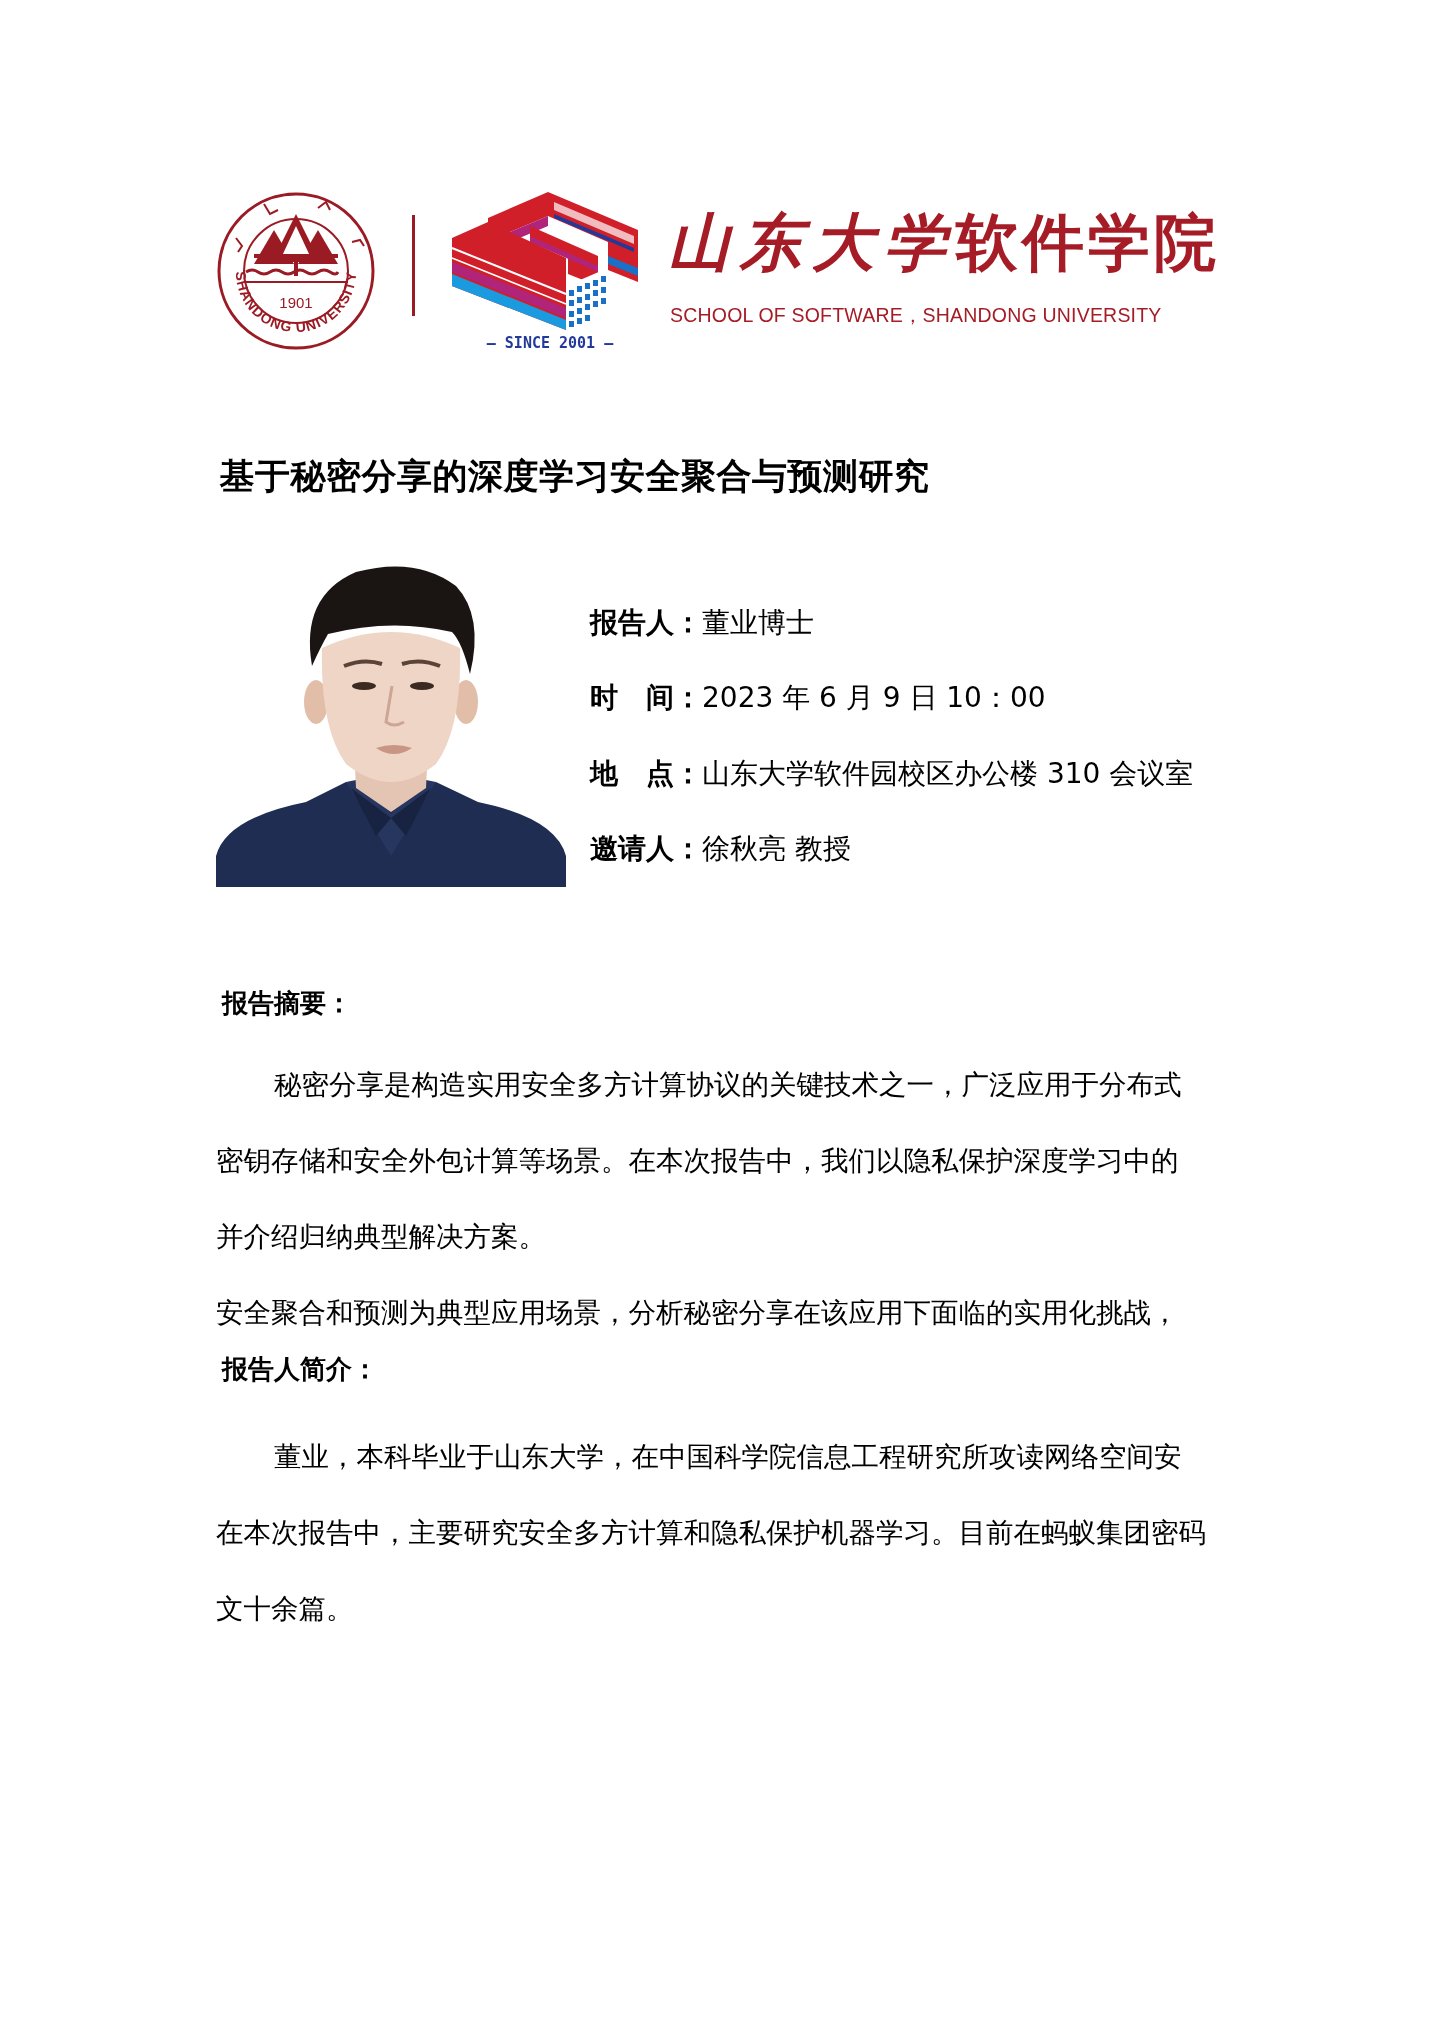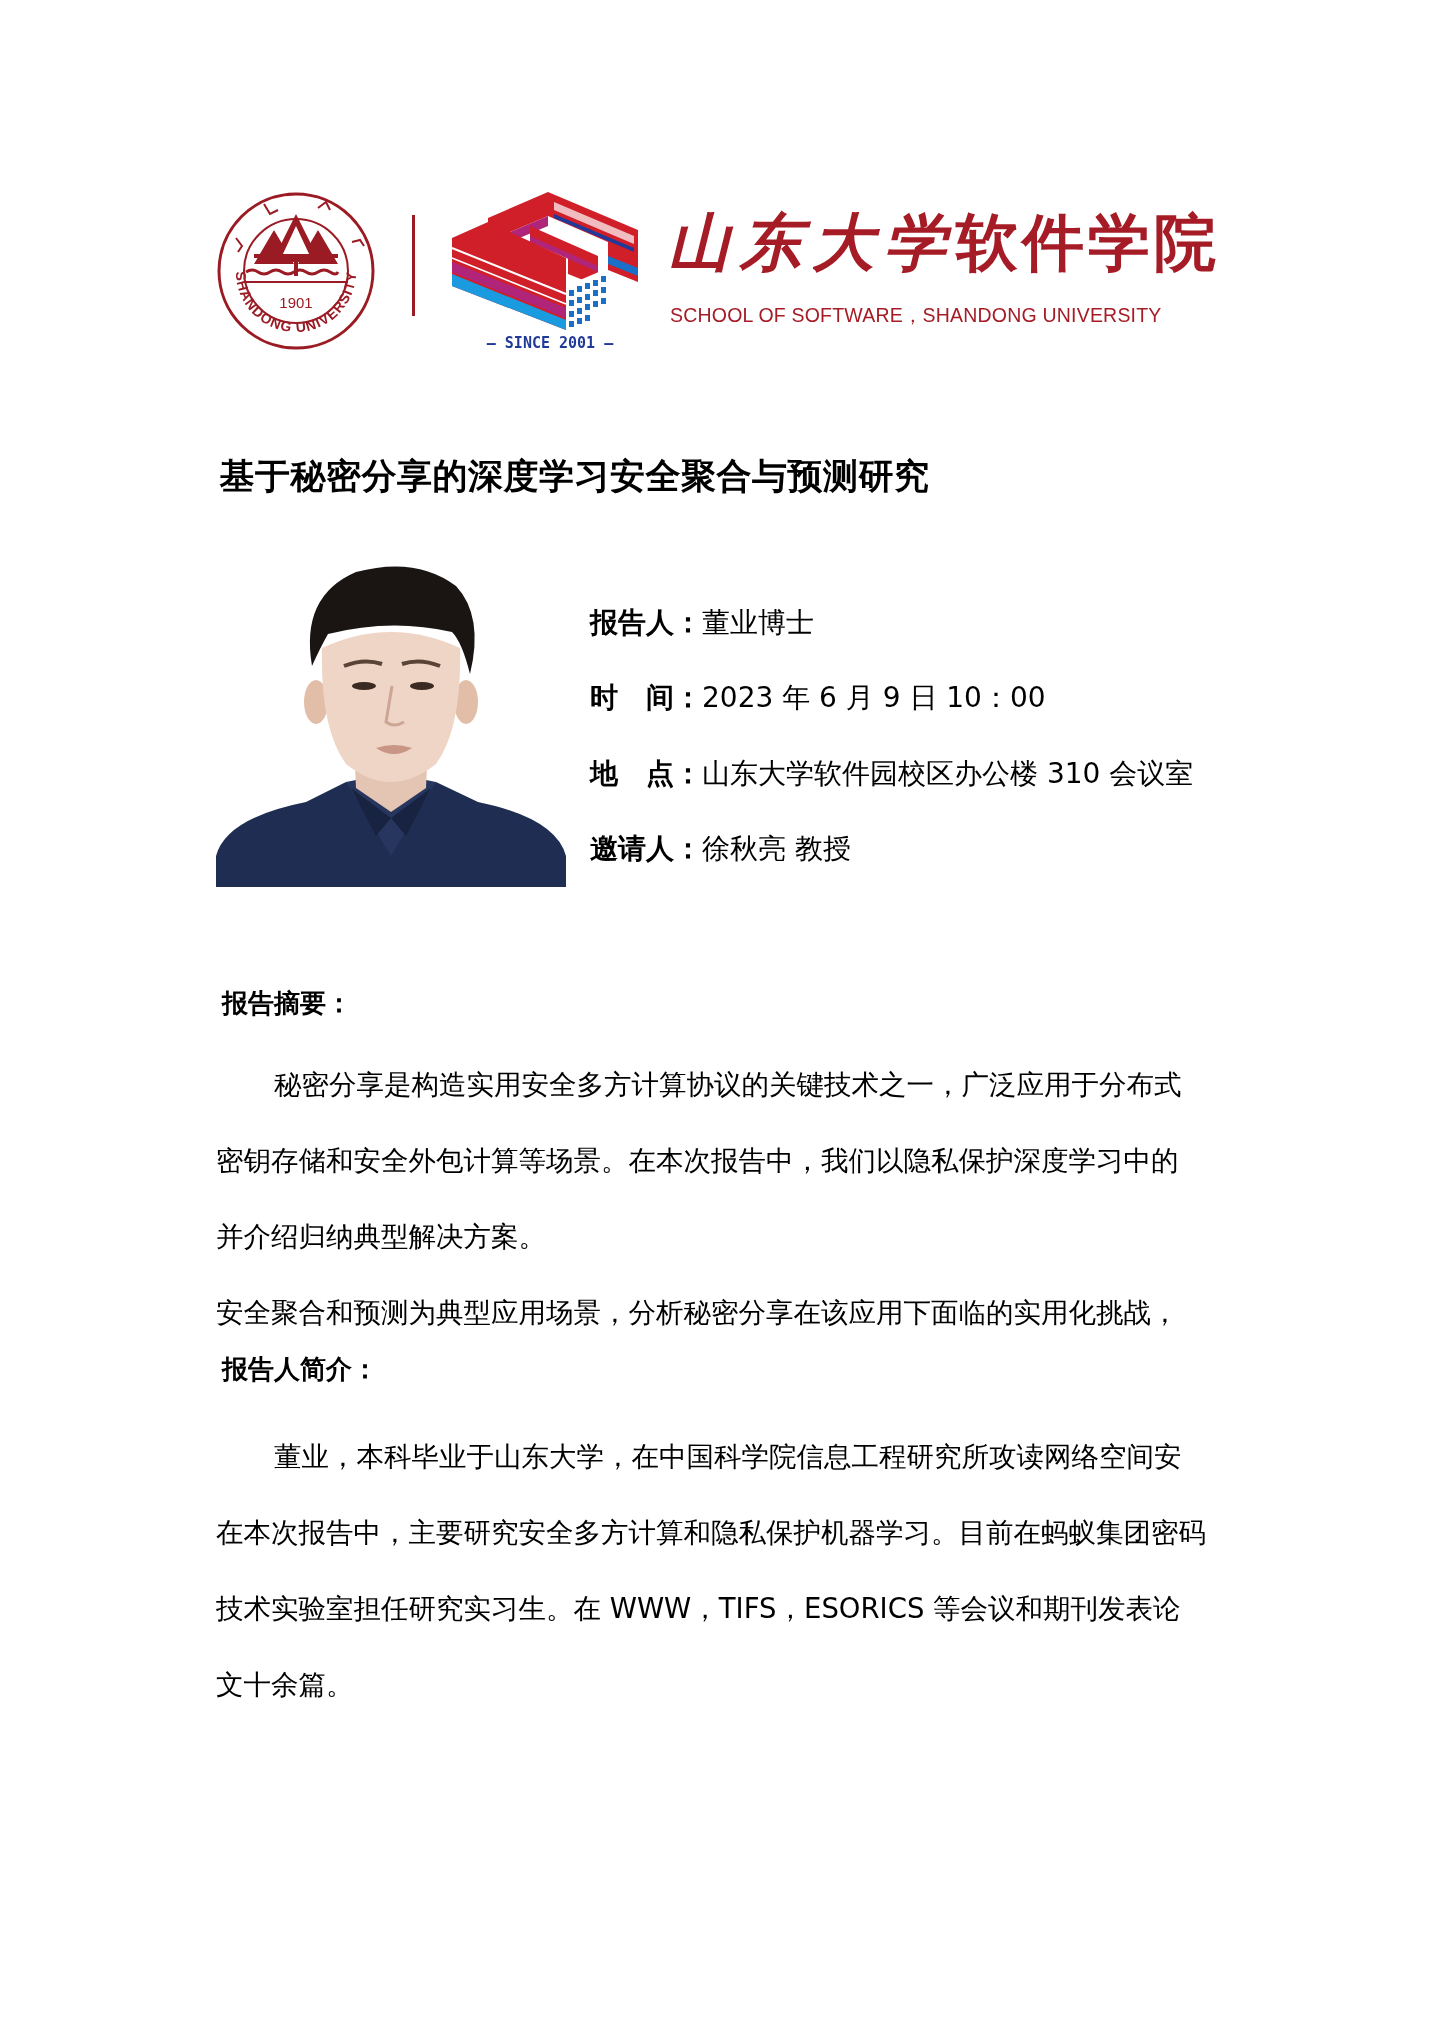--- a/index.html
+++ b/index.html
@@ -164,15 +164,14 @@
   <span class="line indent">秘密分享是构造实用安全多方计算协议的关键技术之一，广泛应用于分布式</span>
   <span class="line">密钥存储和安全外包计算等场景。在本次报告中，我们以隐私保护深度学习中的</span>
   <span class="line">并介绍归纳典型解决方案。</span>
   <span class="line">安全聚合和预测为典型应用场景，分析秘密分享在该应用下面临的实用化挑战，</span>
 </div>
 
 <div class="abs sec-head" style="top:1356px">报告人简介：</div>
 <div class="abs para" style="top:1418px">
   <span class="line indent">董业，本科毕业于山东大学，在中国科学院信息工程研究所攻读网络空间安</span>
   <span class="line">在本次报告中，主要研究安全多方计算和隐私保护机器学习。目前在蚂蚁集团密码</span>
-  <span class="line">技术实验室担任研究实习生。在 WWW，TIFS，ESORICS 等会议和期刊发表论</span>
   <span class="line">文十余篇。</span>
 </div>
 
 </body></html>

